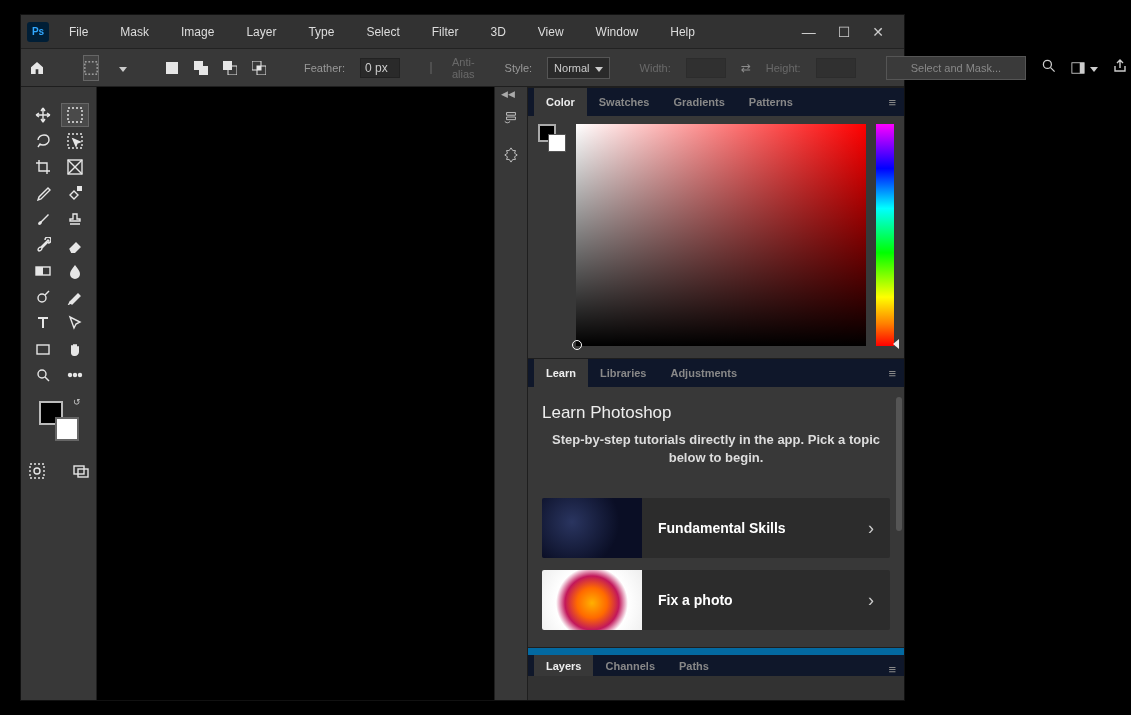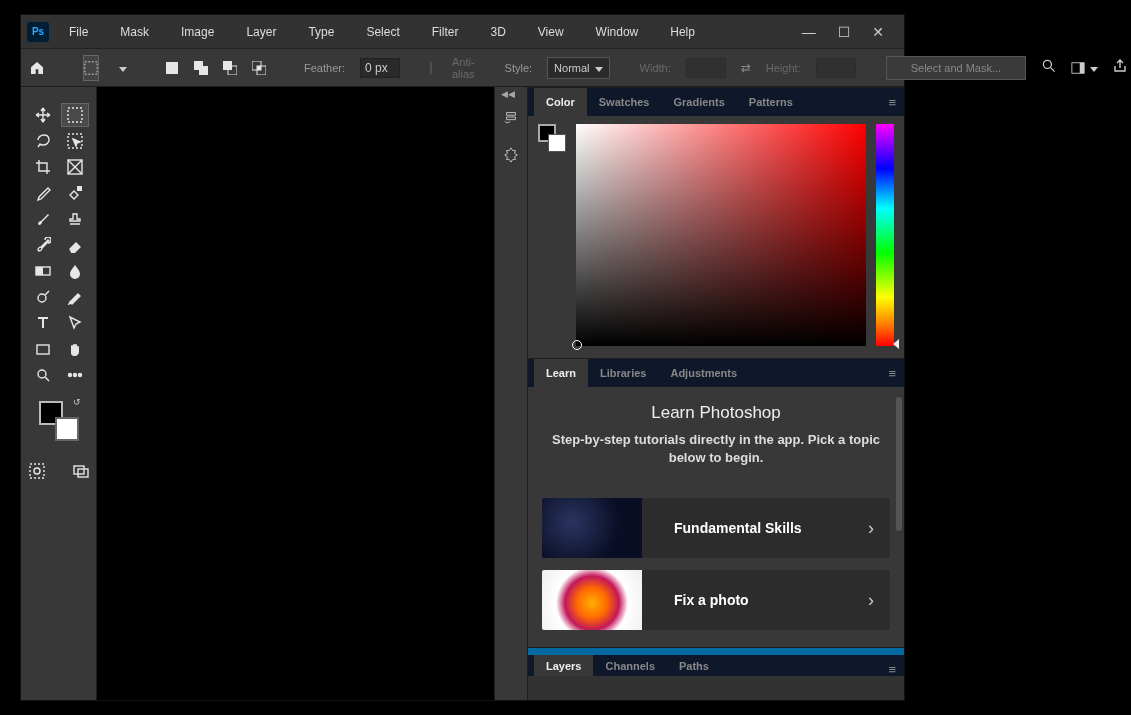--- a/index.html
+++ b/index.html
@@ -52,25 +52,25 @@
   .color-body{display:flex;padding:8px 10px 12px 10px;gap:10px;background:#383838;}
   .color-fgbg{position:relative;width:28px;height:28px;flex:0 0 auto;}
   .color-fgbg .fg{position:absolute;left:0;top:0;width:18px;height:18px;background:#000;border:2px solid #aaa;}
   .color-fgbg .bg{position:absolute;right:0;bottom:0;width:18px;height:18px;background:#fff;border:1px solid #555;}
   .sv-box{flex:1;height:222px;position:relative;background:linear-gradient(to top, #000, rgba(0,0,0,0)), linear-gradient(to right, #fff, #ff0000);}
   .sv-cursor{position:absolute;left:-4px;bottom:-4px;width:10px;height:10px;border:1.5px solid #fff;border-radius:50%;}
   .hue{width:18px;height:222px;background:linear-gradient(to bottom,#ff00ff 0%,#0000ff 20%,#00ffff 38%,#00ff00 58%,#ffff00 78%,#ff8000 90%,#ff0000 100%);position:relative;}
   .hue-cursor{position:absolute;bottom:-3px;right:-5px;width:0;height:0;border-top:5px solid transparent;border-bottom:5px solid transparent;border-right:6px solid #eee;}
   
   .learn-body{background:#383838;padding:16px 14px 10px 14px; height:260px; overflow:hidden; position:relative;}
-  .learn-title{text-align:center;color:#eee;font-size:17px;margin-bottom:8px;}
+  .learn-title{text-align:left;color:#eee;font-size:17px;margin-bottom:8px;}
   .learn-sub{text-align:center;color:#ddd;font-size:13px;line-height:1.4;margin-bottom:31px;font-weight:600;}
   .tutorial{display:flex;align-items:center;background:#2c2c2c;border-radius:2px;margin-bottom:12px;cursor:default;height:60px;overflow:hidden;}
   .tutorial .thumb{width:100px;height:60px;flex:0 0 auto;}
-  .tutorial .tlabel{flex:1;color:#fff;font-size:14px;font-weight:600;padding-left:32px;}
+  .tutorial .tlabel{flex:1;color:#fff;font-size:14px;font-weight:600;padding-left:16px;}
   .tutorial .chev{padding:0 16px;color:#ccc;font-size:18px;}
   .thumb.dark{background:radial-gradient(circle at 30% 40%, #2a3560 0%, #0a0e25 60%);}
   .thumb.flowers{background:radial-gradient(circle at 50% 55%, #ffb000 0%, #ff6a00 25%, #c2185b 45%, #fff 60%, #eee 100%);}
   .learn-scroll{position:absolute;right:2px;top:10px;bottom:6px;width:6px;}
   .learn-scroll .thumbbar{position:absolute;right:0;width:6px;top:0;height:55%;background:#555;border-radius:3px;}
   
   .layers-panel .panel-tabs{border-top:7px solid #0369a1;}
   
   .chevd::after{content:"";display:inline-block;border-left:4px solid transparent;border-right:4px solid transparent;border-top:5px solid #ccc;margin-left:5px;}
 </style>

